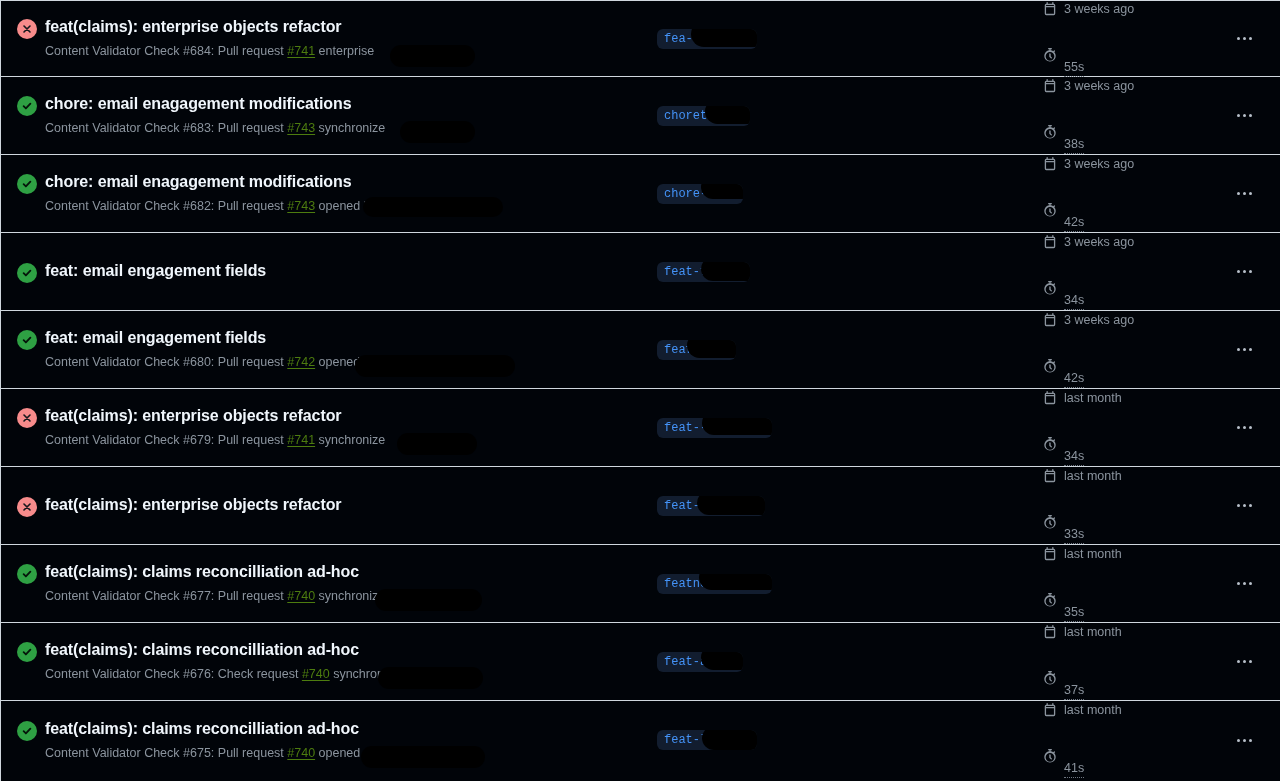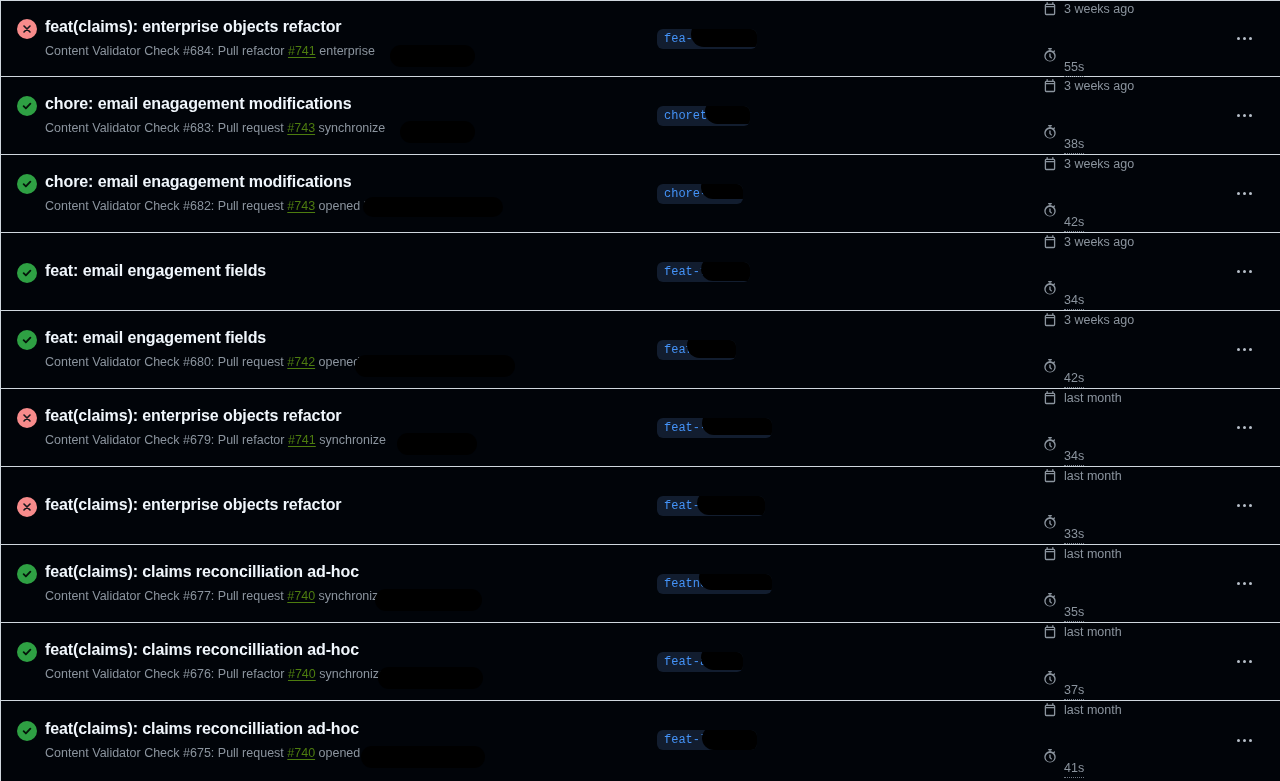--- a/index.html
+++ b/index.html
@@ -197,21 +197,21 @@
     <div class="run-row">
     <div class="run-main">
       <div class="status-icon failure">
           <svg width="10" height="10" viewBox="0 0 16 16" fill="none">
             <path d="M3.2 3.2l9.6 9.6M12.8 3.2l-9.6 9.6" stroke="#16181c" stroke-width="2.6" stroke-linecap="round"></path>
           </svg>
         </div>
       <div class="run-texts">
         <div class="run-title">feat(claims): enterprise objects refactor</div>
         <div class="run-sub">
-          <span>Content Validator Check #684: Pull refactor </span><a class="pr-link">#741</a><span> enterprise</span>
+          <span>Content Validator Check #684: Pull request </span><a class="pr-link">#741</a><span> enterprise</span>
           <span class="redact" style="left:345px;top:3px;width:85px;height:22px;"></span>
         </div>
       </div>
     </div>
 
     <div class="run-branch">
       <span class="branch-badge"><span>fea</span><span>-refactor</span><span class="redact" style="left:34px;top:-8px;width:110px;height:26px;"></span></span>
     </div>
 
     <div class="run-meta">
@@ -428,21 +428,21 @@
     <div class="run-row">
     <div class="run-main">
       <div class="status-icon failure">
           <svg width="10" height="10" viewBox="0 0 16 16" fill="none">
             <path d="M3.2 3.2l9.6 9.6M12.8 3.2l-9.6 9.6" stroke="#16181c" stroke-width="2.6" stroke-linecap="round"></path>
           </svg>
         </div>
       <div class="run-texts">
         <div class="run-title">feat(claims): enterprise objects refactor</div>
         <div class="run-sub">
-          <span>Content Validator Check #679: Pull refactor </span><a class="pr-link">#741</a><span> synchronize </span>
+          <span>Content Validator Check #679: Pull request </span><a class="pr-link">#741</a><span> synchronize </span>
           <span class="redact" style="left:352px;top:2px;width:80px;height:22px;"></span>
         </div>
       </div>
     </div>
 
     <div class="run-branch">
       <span class="branch-badge"><span>feat-</span><span>-refactor</span><span class="redact" style="left:45px;top:-7px;width:92px;height:24px;"></span></span>
     </div>
 
     <div class="run-meta">
@@ -565,21 +565,21 @@
     <div class="run-row">
     <div class="run-main">
       <div class="status-icon success">
           <svg width="12" height="12" viewBox="0 0 16 16" fill="none">
             <path d="M3.5 8.3l3 3 6-6.5" stroke="#05150a" stroke-width="2.4" stroke-linecap="round" stroke-linejoin="round"></path>
           </svg>
         </div>
       <div class="run-texts">
         <div class="run-title">feat(claims): claims reconcilliation ad-hoc</div>
         <div class="run-sub">
-          <span>Content Validator Check #676: Pull refactor </span><a class="pr-link">#740</a><span> synchronize </span>
+          <span>Content Validator Check #676: Check request </span><a class="pr-link">#740</a><span> synchronize </span>
           <span class="redact" style="left:333px;top:2px;width:105px;height:22px;"></span>
         </div>
       </div>
     </div>
 
     <div class="run-branch">
       <span class="branch-badge"><span>feat-</span><span>ation</span><span class="redact" style="left:44px;top:-7px;width:86px;height:25px;"></span></span>
     </div>
 
     <div class="run-meta">

